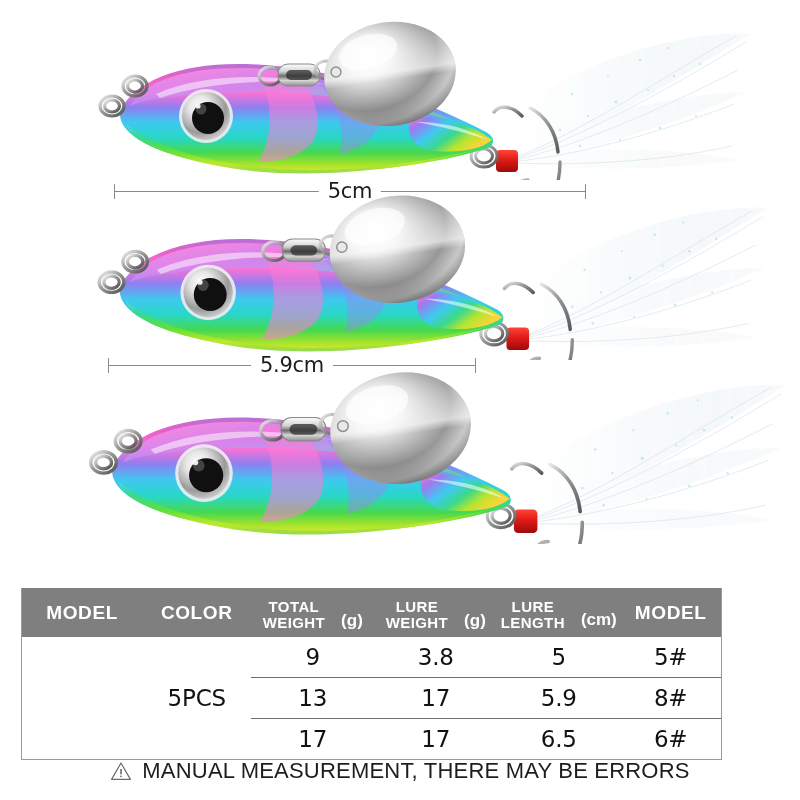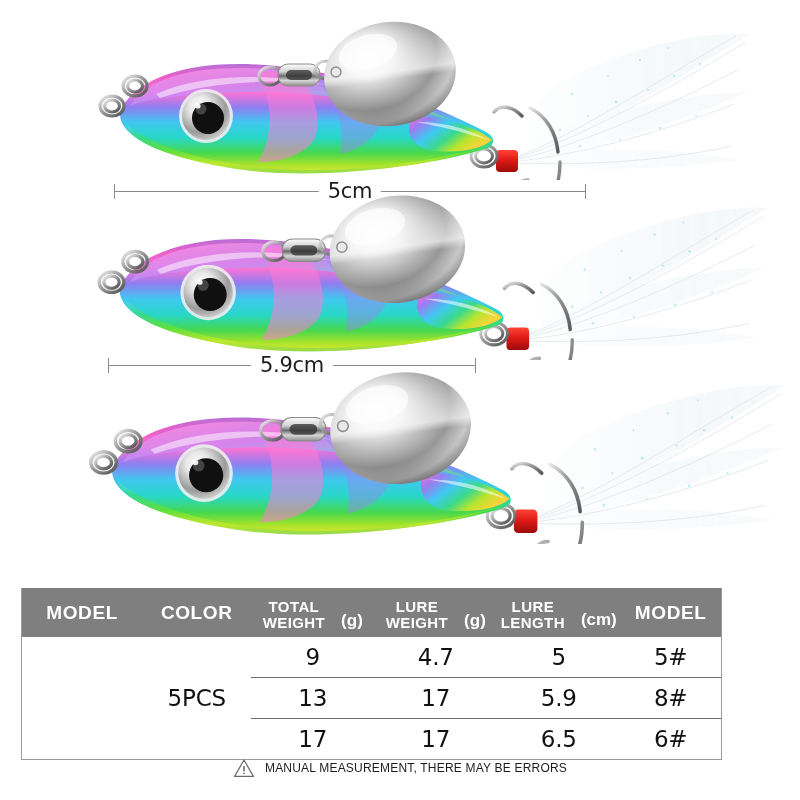--- a/index.html
+++ b/index.html
@@ -139,21 +139,21 @@
     left: 0;
     top: 758px;
     width: 800px;
     display: flex;
     align-items: center;
     justify-content: center;
     gap: 10px;
   }
   #footnote .warn-icon { display: block; }
   #footnote .note-text {
-    font-size: 12px;
+    font-size: 22px;
     color: #1d1d1d;
     letter-spacing: 0.2px;
     font-family: "Liberation Sans", sans-serif;
   }
 </style>
 </head>
 <body>
 
 <div id="product-area">
 
@@ -581,21 +581,21 @@
         <th>
           <span>MODEL</span>
         </th>
       </tr>
     </thead>
     <tbody>
       <tr class="r1">
         <td class="model-cell" rowspan="3"></td>
         <td class="color-cell" rowspan="3">5PCS</td>
         <td class="num">9</td>
-        <td class="num">4.7</td>
+        <td class="num">3.8</td>
         <td class="num">5</td>
         <td class="num">5#</td>
       </tr>
       <tr class="r2">
         <td class="num">13</td>
         <td class="num">17</td>
         <td class="num">5.9</td>
         <td class="num">8#</td>
       </tr>
       <tr class="r3">

